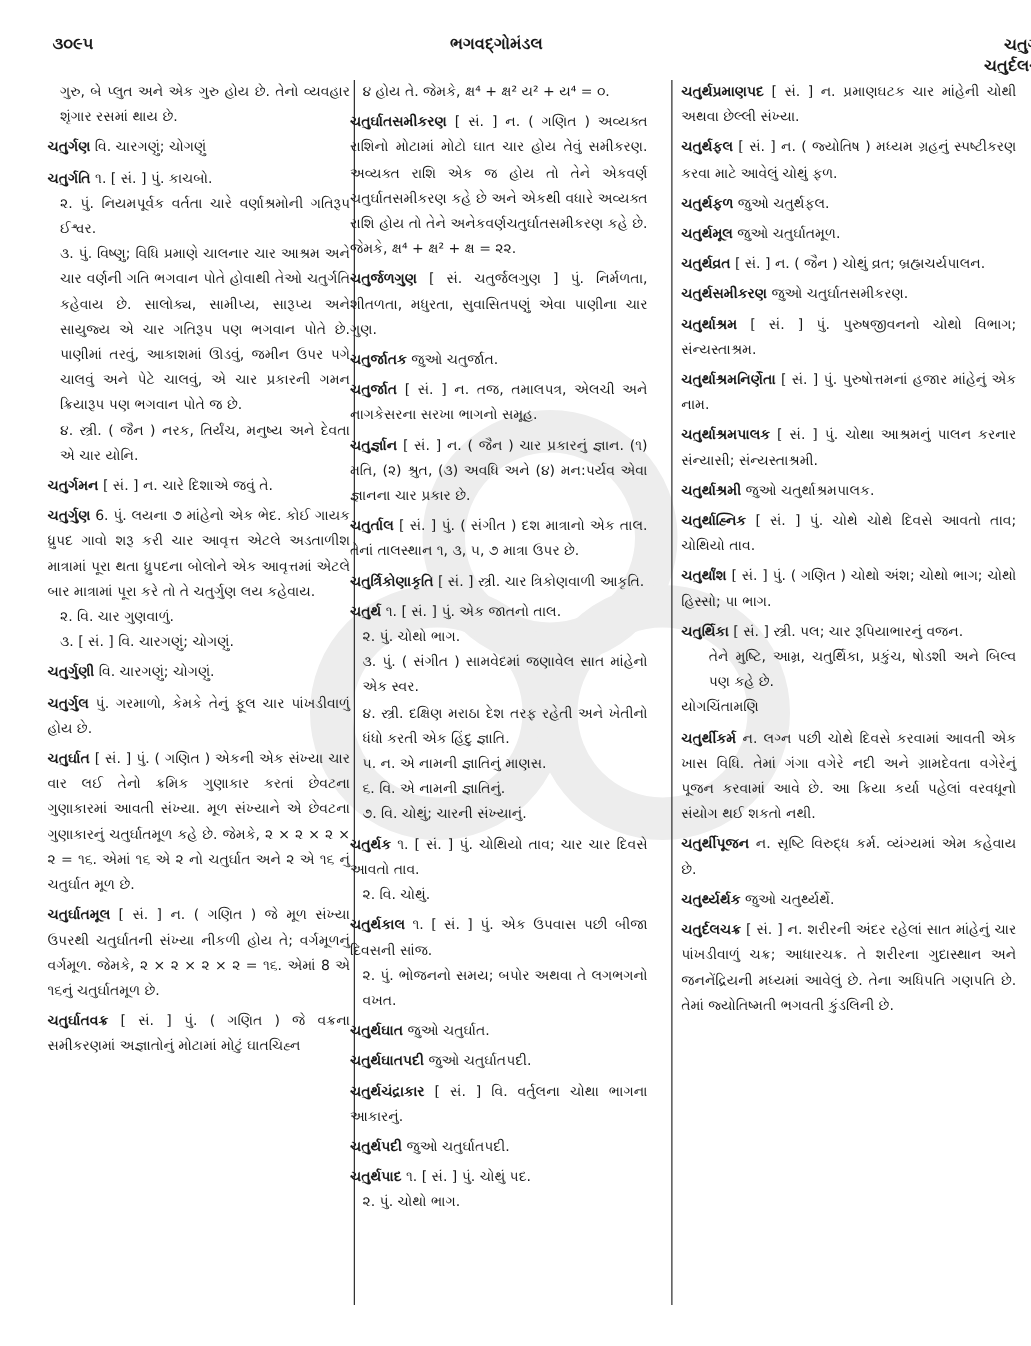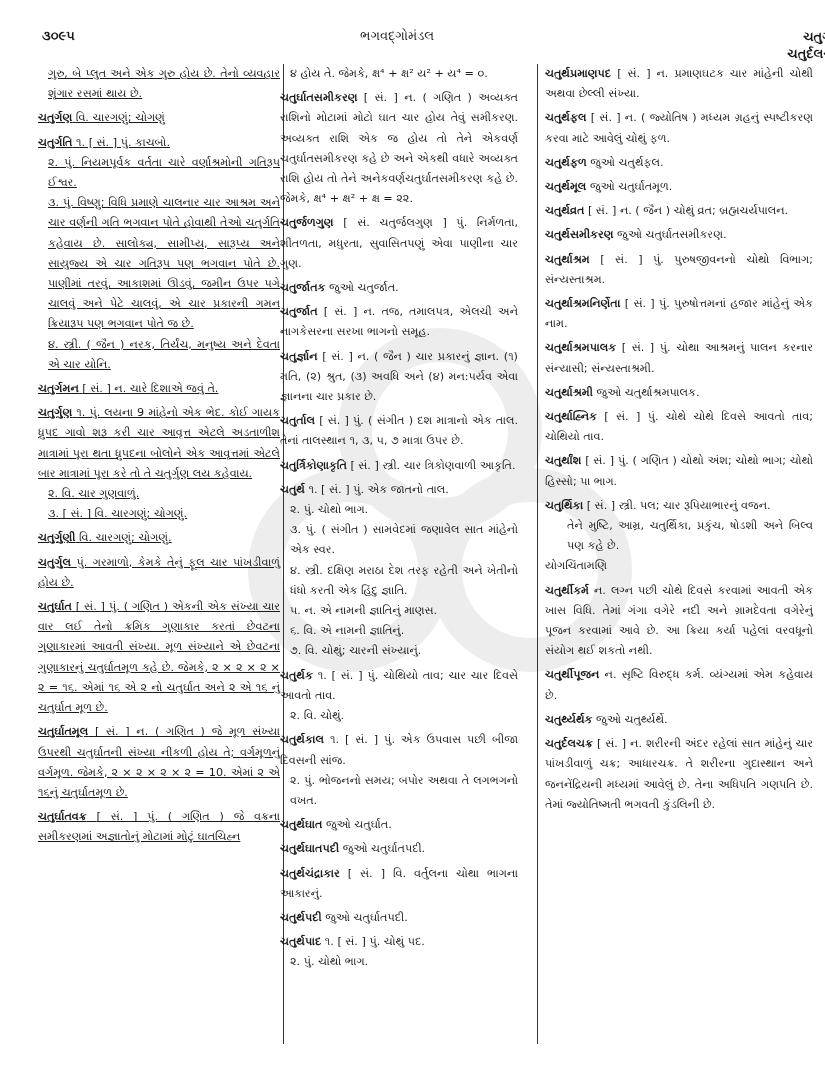--- a/index.html
+++ b/index.html
@@ -1,24 +1,24 @@
 <!DOCTYPE html>
 <html><head>
 <meta charset="utf-8">
 <style>
   html,body{margin:0;padding:0;background:#fff;}
   body{width:825px;height:1077px;position:relative;overflow:hidden;color:#1a1a1a;
        font-family:"DejaVu Sans","Liberation Sans",sans-serif;}
   .page{position:absolute;left:0;top:0;width:825px;height:1077px;padding-left:32px;}
   .watermark{position:absolute;left:230px;top:300px;width:420px;height:420px;pointer-events:none;z-index:0;}
   .hdr-left{position:absolute;left:42px;top:28px;font-size:13px;font-weight:bold;}
-  .hdr-center{position:absolute;left:360px;top:28px;font-size:13px;font-weight:normal;}
+  .hdr-center{position:absolute;left:360px;top:28px;font-size:13px;font-weight:bold;}
   .hdr-right{position:absolute;right:14px;top:28px;font-size:13px;font-weight:bold;text-align:right;line-height:17px;}
   .col{position:absolute;top:64px;z-index:1;font-size:11.2px;line-height:20.2px;}
-  .col.c1{left:38px;width:242px;text-decoration:underline;}
+  .col.c1{left:38px;width:242px;}
   .col.c2{left:280px;width:238px;}
   .col.c3{left:545px;width:268px;}
   .rule{position:absolute;top:64px;width:1px;height:980px;background:#333;z-index:1;}
   .r1{left:283px;} .r2{left:537px;}
   .entry{margin:0 0 4px 0;text-align:justify;}
   .hw{font-weight:bold;}
   .sub{display:block;padding-left:10px;margin-top:0;}
   .cont{display:block;padding-left:10px;}
   .quote{display:block;padding-left:22px;}
   .src{display:block;padding-right:8px;}
@@ -46,25 +46,25 @@
   <div class="rule r1"></div>
   <div class="rule r2"></div>
 
   <div class="col c1">
       <div class="entry">
         <span class="cont">ગુરુ, બે પ્લુત અને એક ગુરુ હોય છે. તેનો વ્યવહાર શૃંગાર રસમાં થાય છે.</span>
       </div>
       <div class="entry"><span class="hw">ચતુર્ગણ</span> <span>વિ. ચારગણું; ચોગણું</span></div>
       <div class="entry"><span class="hw">ચતુર્ગતિ</span> <span>૧. [ સં. ] પું. કાચબો.</span><span class="sub">૨. પું. નિયમપૂર્વક વર્તતા ચારે વર્ણાશ્રમોની ગતિરૂપ ઈશ્વર.</span><span class="sub">૩. પું. વિષ્ણુ; વિધિ પ્રમાણે ચાલનાર ચાર આશ્રમ અને ચાર વર્ણની ગતિ ભગવાન પોતે હોવાથી તેઓ ચતુર્ગતિ કહેવાય છે. સાલોક્ય, સામીપ્ય, સારૂપ્ય અને સાયુજ્ય એ ચાર ગતિરૂપ પણ ભગવાન પોતે છે. પાણીમાં તરવું, આકાશમાં ઊડવું, જમીન ઉપર પગે ચાલવું અને પેટે ચાલવું, એ ચાર પ્રકારની ગમન ક્રિયારૂપ પણ ભગવાન પોતે જ છે.</span><span class="sub">૪. સ્ત્રી. ( જૈન ) નરક, તિર્યંચ, મનુષ્ય અને દેવતા એ ચાર યોનિ.</span></div>
       <div class="entry"><span class="hw">ચતુર્ગમન</span> <span>[ સં. ] ન. ચારે દિશાએ જવું તે.</span></div>
-      <div class="entry"><span class="hw">ચતુર્ગુણ</span> <span>૧. પું. લયના 9 માંહેનો એક ભેદ. કોઈ ગાયક ધ્રુપદ ગાવો શરૂ કરી ચાર આવૃત્ત એટલે અડતાળીશ માત્રામાં પૂરા થતા ધ્રુપદના બોલોને એક આવૃત્તમાં એટલે બાર માત્રામાં પૂરા કરે તો તે ચતુર્ગુણ લય કહેવાય.</span><span class="sub">૨. વિ. ચાર ગુણવાળું.</span><span class="sub">૩. [ સં. ] વિ. ચારગણું; ચોગણું.</span></div>
+      <div class="entry"><span class="hw">ચતુર્ગુણ</span> <span>6. પું. લયના ૭ માંહેનો એક ભેદ. કોઈ ગાયક ધ્રુપદ ગાવો શરૂ કરી ચાર આવૃત્ત એટલે અડતાળીશ માત્રામાં પૂરા થતા ધ્રુપદના બોલોને એક આવૃત્તમાં એટલે બાર માત્રામાં પૂરા કરે તો તે ચતુર્ગુણ લય કહેવાય.</span><span class="sub">૨. વિ. ચાર ગુણવાળું.</span><span class="sub">૩. [ સં. ] વિ. ચારગણું; ચોગણું.</span></div>
       <div class="entry"><span class="hw">ચતુર્ગુણી</span> <span>વિ. ચારગણું; ચોગણું.</span></div>
       <div class="entry"><span class="hw">ચતુર્ગુલ</span> <span>પું. ગરમાળો, કેમકે તેનું ફૂલ ચાર પાંખડીવાળું હોય છે.</span></div>
       <div class="entry"><span class="hw">ચતુર્ઘાત</span> <span>[ સં. ] પું. ( ગણિત ) એકની એક સંખ્યા ચાર વાર લઈ તેનો ક્રમિક ગુણાકાર કરતાં છેવટના ગુણાકારમાં આવતી સંખ્યા. મૂળ સંખ્યાને એ છેવટના ગુણાકારનું ચતુર્ઘાતમૂળ કહે છે. જેમકે, ૨ × ૨ × ૨ × ૨ = ૧૬. એમાં ૧૬ એ ૨ નો ચતુર્ઘાત અને ૨ એ ૧૬ નું ચતુર્ઘાત મૂળ છે.</span></div>
-      <div class="entry"><span class="hw">ચતુર્ઘાતમૂલ</span> <span>[ સં. ] ન. ( ગણિત ) જે મૂળ સંખ્યા ઉપરથી ચતુર્ઘાતની સંખ્યા નીકળી હોય તે; વર્ગમૂળનું વર્ગમૂળ. જેમકે, ૨ × ૨ × ૨ × ૨ = 10. એમાં ૨ એ ૧૬નું ચતુર્ઘાતમૂળ છે.</span></div>
+      <div class="entry"><span class="hw">ચતુર્ઘાતમૂલ</span> <span>[ સં. ] ન. ( ગણિત ) જે મૂળ સંખ્યા ઉપરથી ચતુર્ઘાતની સંખ્યા નીકળી હોય તે; વર્ગમૂળનું વર્ગમૂળ. જેમકે, ૨ × ૨ × ૨ × ૨ = ૧૬. એમાં 8 એ ૧૬નું ચતુર્ઘાતમૂળ છે.</span></div>
       <div class="entry"><span class="hw">ચતુર્ઘાતવક્ર</span> <span>[ સં. ] પું. ( ગણિત ) જે વક્રના સમીકરણમાં અજ્ઞાતોનું મોટામાં મોટું ઘાતચિહ્ન</span></div>
     </div>
   <div class="col c2">
       <div class="entry">
         <span class="cont">૪ હોય તે. જેમકે, ક્ષ⁴ + ક્ષ² ય² + ય⁴ = ૦.</span>
       </div>
       <div class="entry"><span class="hw">ચતુર્ઘાતસમીકરણ</span> <span>[ સં. ] ન. ( ગણિત ) અવ્યક્ત રાશિનો મોટામાં મોટો ઘાત ચાર હોય તેવું સમીકરણ. અવ્યક્ત રાશિ એક જ હોય તો તેને એકવર્ણ ચતુર્ઘાતસમીકરણ કહે છે અને એકથી વધારે અવ્યક્ત રાશિ હોય તો તેને અનેકવર્ણચતુર્ઘાતસમીકરણ કહે છે. જેમકે, ક્ષ⁴ + ક્ષ² + ક્ષ = ૨૨.</span></div>
       <div class="entry"><span class="hw">ચતુર્જળગુણ</span> <span>[ સં. ચતુર્જલગુણ ] પું. નિર્મળતા, શીતળતા, મધુરતા, સુવાસિતપણું એવા પાણીના ચાર ગુણ.</span></div>
       <div class="entry"><span class="hw">ચતુર્જાતક</span> <span>જુઓ ચતુર્જાત.</span></div>
       <div class="entry"><span class="hw">ચતુર્જાત</span> <span>[ સં. ] ન. તજ, તમાલપત્ર, એલચી અને નાગકેસરના સરખા ભાગનો સમૂહ.</span></div>

